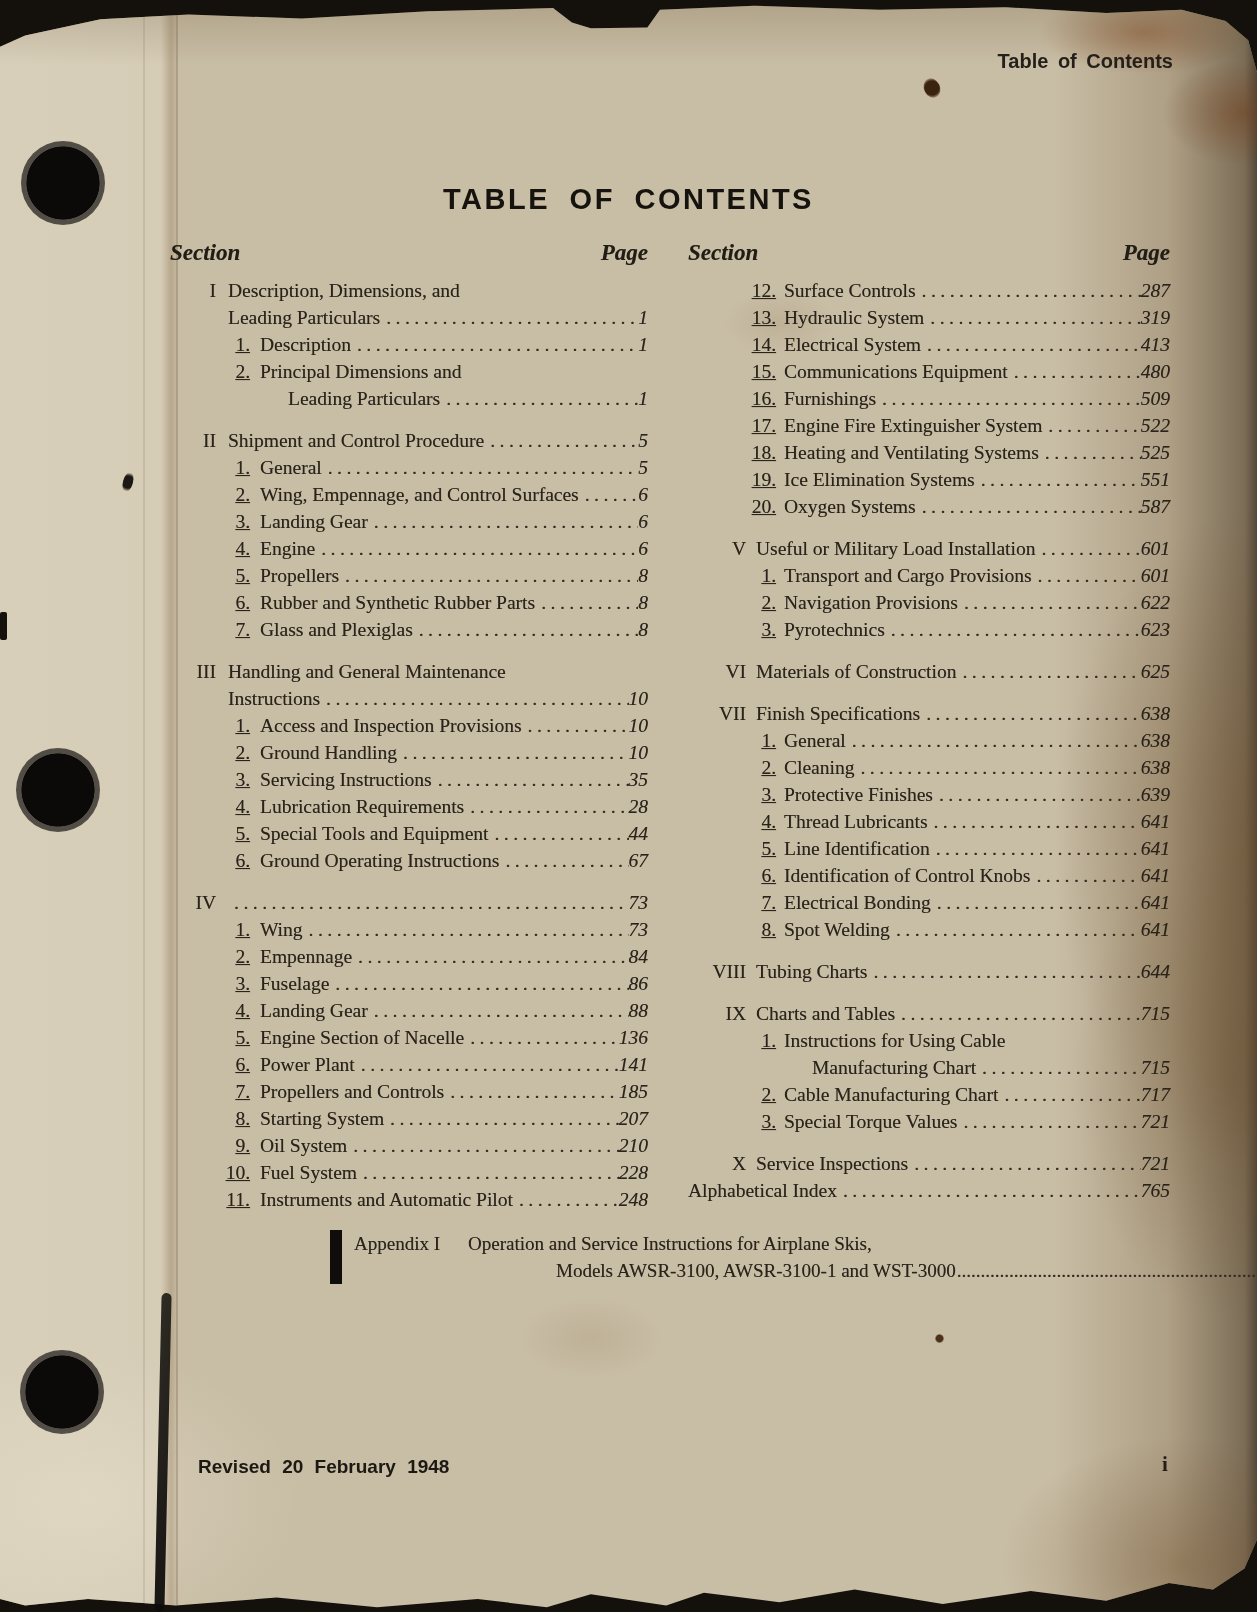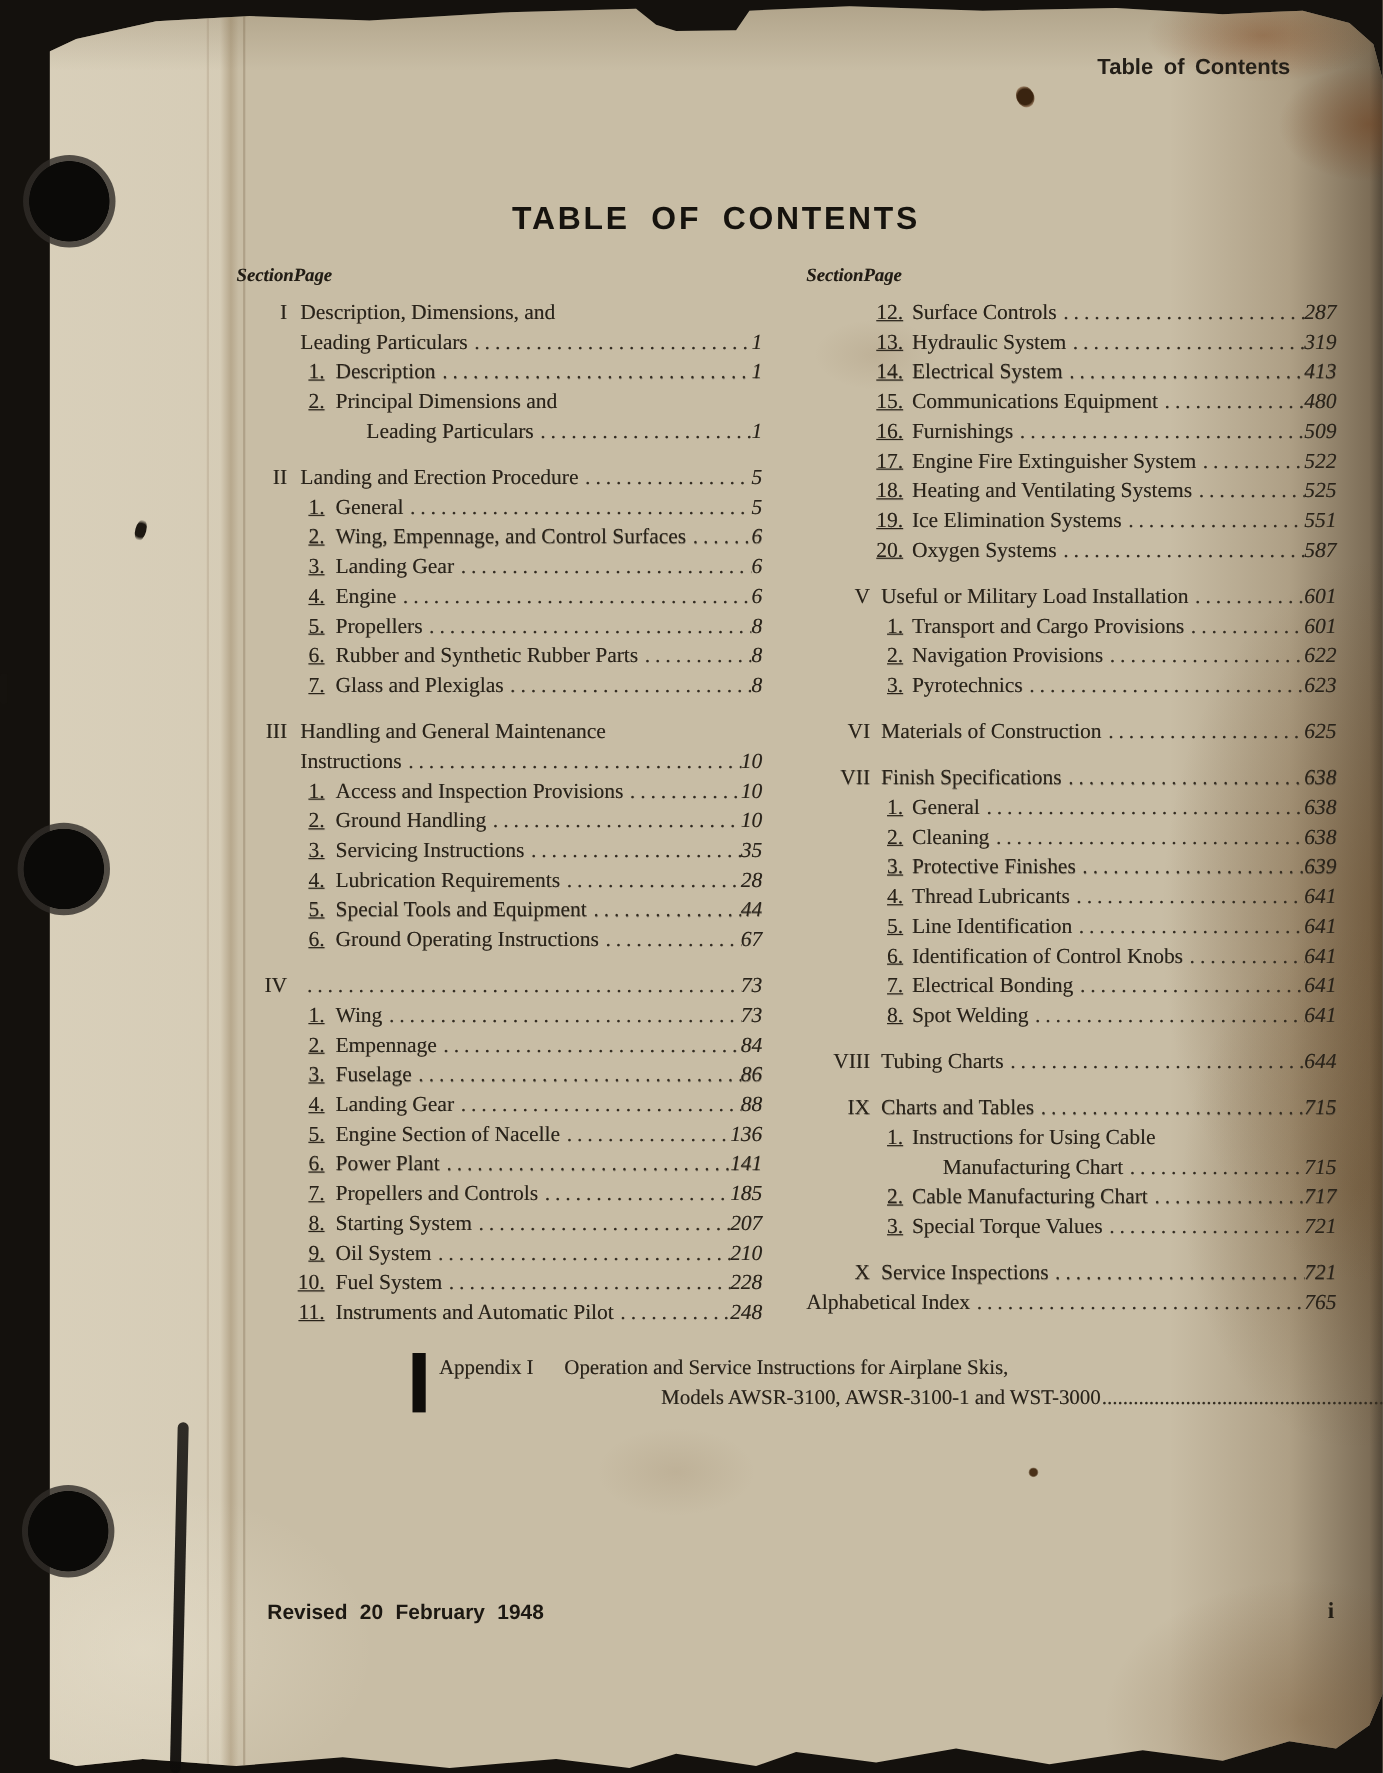--- a/index.html
+++ b/index.html
@@ -25,21 +25,20 @@
       radial-gradient(70px 40px at 62% 20%, rgba(120,90,55,.12), rgba(120,90,55,0) 80%),
       linear-gradient(90deg, rgba(0,0,0,0) 84%, rgba(96,70,38,.25) 93%, rgba(62,43,22,.55) 99%, rgba(33,22,11,.7) 100%);
     clip-path:polygon(
       0% 2.9%, 2% 2.2%, 8% 1.2%, 15% .9%, 24% 1.15%, 34% .7%, 44% .5%,
       45.5% 1.4%, 47% 1.75%, 51.5% 1.7%, 52.5% .6%, 60% .35%, 70% .6%,
       80% .45%, 88% .8%, 94% .6%, 97.5% 1.3%, 99.3% 2.5%, 100% 4.5%,
       100% 95.5%, 99% 97.3%, 96.5% 98.6%, 93% 98.2%, 88% 99.3%, 82% 98.7%,
       75% 99.5%, 68% 98.6%, 62% 99.4%, 56% 98.8%, 53% 99.6%, 47% 98.9%,
       43.5% 99.7%, 38% 99.2%, 30% 99.7%, 22% 99.1%, 14% 99.6%, 7% 99.2%,
       2% 99.6%, 0% 99.2%);
-    margin-left:45px;
   }
   .hole{position:absolute;border-radius:50%;
     background:radial-gradient(circle at 50% 50%, #0b0a08 0 61%, rgba(48,44,40,.8) 62% 77%, rgba(130,118,100,.3) 78% 88%, rgba(0,0,0,0) 90%);}
   .hole.h1{left:21px;top:141px;width:84px;height:84px;}
   .hole.h2{left:16px;top:748px;width:84px;height:84px;}
   .hole.h3{left:20px;top:1350px;width:84px;height:84px;}
   .crease{position:absolute;top:0;bottom:0;width:2px;background:rgba(112,90,60,.28);}
   .streak{position:absolute;left:158px;top:1293px;width:10px;height:319px;border-radius:5px;
     background:linear-gradient(180deg, rgba(18,16,13,.85), rgba(14,12,10,.95));transform:rotate(1.3deg);}
   .edge-dash{position:absolute;left:0;top:612px;width:7px;height:28px;background:#15120e;border-radius:2px;}
@@ -59,22 +58,22 @@
   }
   .doc-title{
     position:absolute;top:183px;left:0;width:100%;text-align:center;
     font-family:"Liberation Sans","DejaVu Sans",sans-serif;
     font-weight:700;font-size:29px;letter-spacing:2.5px;word-spacing:9px;color:#16130e;
   }
   .col{position:absolute;top:240px;font-size:19.5px;color:#29231a;
     text-shadow:.25px .25px 0 rgba(44,38,30,.45);}
   .col-left{left:170px;width:478px;}
   .col-right{left:688px;width:482px;}
-  .col-header{display:flex;justify-content:flex-start;
-    font-style:italic;font-weight:700;font-size:17px;margin-bottom:11px;color:#211c14;}
+  .col-header{display:flex;justify-content:space-between;
+    font-style:italic;font-weight:700;font-size:23px;margin-bottom:11px;color:#211c14;}
   .entry{margin:0;}
   .entry.gap{margin-top:15px;}
   .line{display:flex;align-items:baseline;line-height:27px;}
   .num{flex:none;text-align:right;white-space:nowrap;}
   .entry.section .num{width:46px;margin-right:12px;}
   .entry.sub .num{width:80px;margin-right:10px;text-decoration:underline;}
   .col-right .entry.section .num{width:58px;margin-right:10px;}
   .col-right .entry.sub .num{width:88px;margin-right:8px;}
   .txt{flex:none;white-space:nowrap;}
   .entry.sub .line.cont .txt{padding-left:28px;}
@@ -142,21 +141,21 @@
         <div class="line cont">
           <span class="num"></span>
           <span class="txt">Leading Particulars</span>
           <span class="leader">..........................................................................................</span>
           <span class="pg">1</span>
         </div>
       </div>
       <div class="entry section gap">
         <div class="line">
           <span class="num">II</span>
-          <span class="txt">Landing and Erection Procedure</span>
+          <span class="txt">Shipment and Control Procedure</span>
           <span class="leader">..........................................................................................</span>
           <span class="pg">5</span>
         </div>
       </div>
       <div class="entry sub">
         <div class="line">
           <span class="num">1.</span>
           <span class="txt">General</span>
           <span class="leader">..........................................................................................</span>
           <span class="pg">5</span>

